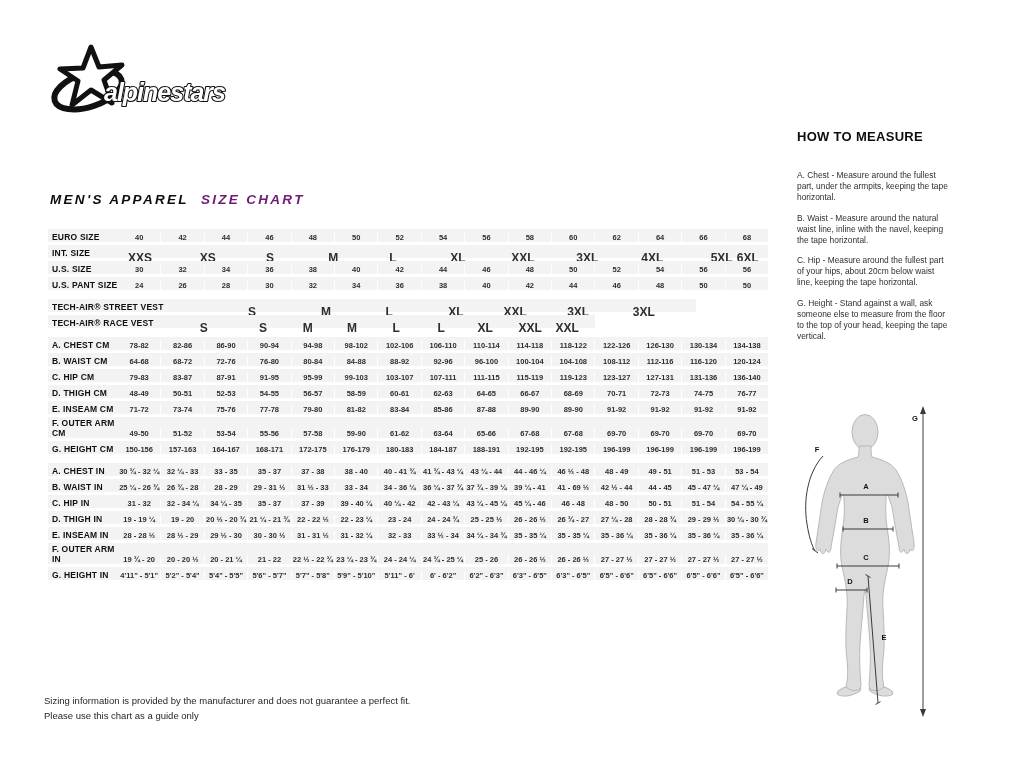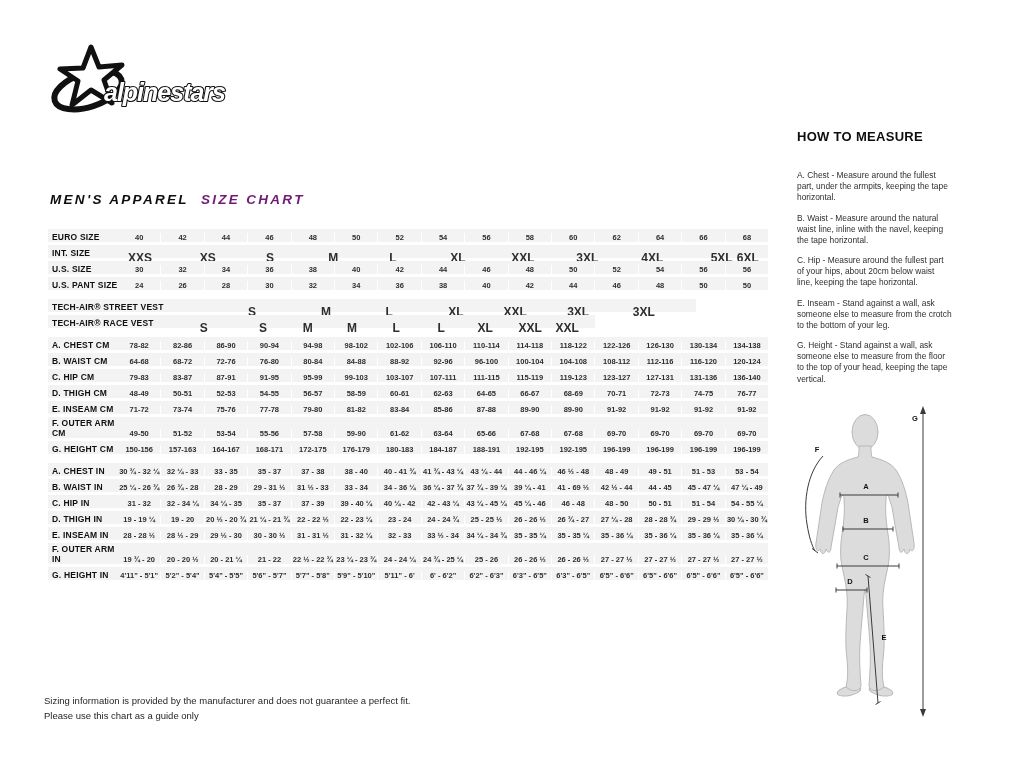--- a/index.html
+++ b/index.html
@@ -471,21 +471,20 @@
         </div>
       </div>
     </div>
   </div>
 
 <div id="measure" class="abs">
   <h3>HOW TO MEASURE</h3>
   <p>A. Chest - Measure around the fullest part, under the armpits, keeping the tape horizontal.</p>
   <p>B. Waist - Measure around the natural waist line, inline with the navel, keeping the tape horizontal.</p>
   <p>C. Hip - Measure around the fullest part of your hips, about 20cm below waist line, keeping the tape horizontal.</p>
-  <p>E. Inseam - Stand against a wall, ask someone else to measure from the crotch to the bottom of your leg.</p>
   <p>G. Height - Stand against a wall, ask someone else to measure from the floor to the top of your head, keeping the tape vertical.</p>
 </div>
 
 <div id="figure" class="abs">
   <svg width="205" height="335" viewBox="0 0 205 335">
     <g fill="#dcdcdc" stroke="#b9b9b9" stroke-width="1">
       <ellipse cx="75" cy="33" rx="13" ry="17.5"></ellipse>
       <ellipse cx="59" cy="292" rx="12" ry="4.5" transform="rotate(-12 59 292)"></ellipse>
       <ellipse cx="91" cy="292" rx="12" ry="4.5" transform="rotate(12 91 292)"></ellipse>
       <path d="M69,47 C69,52 69,55 68,58 C57,61 49,64 44,71 C38,80 34,93 32,104 L26,144

